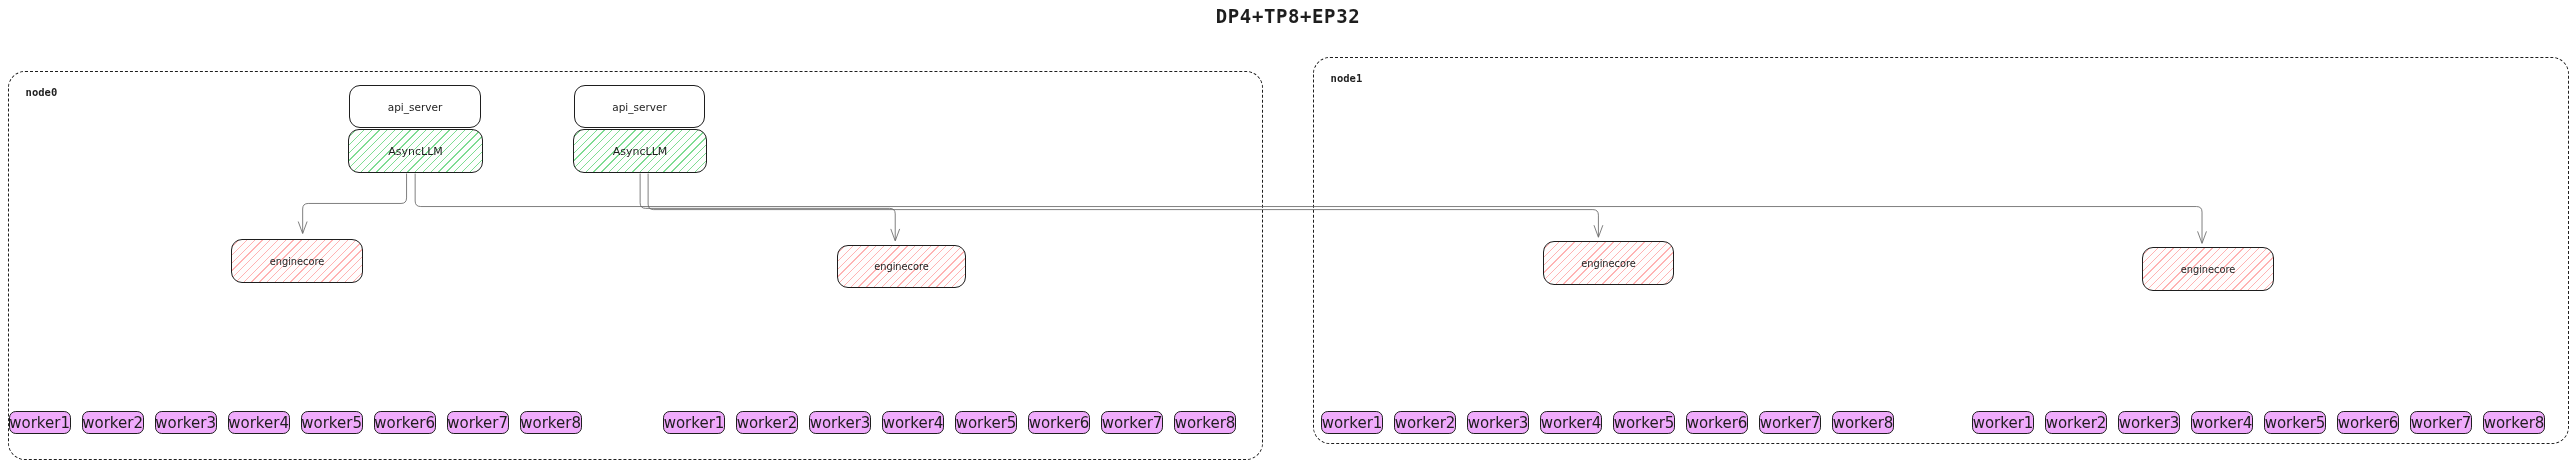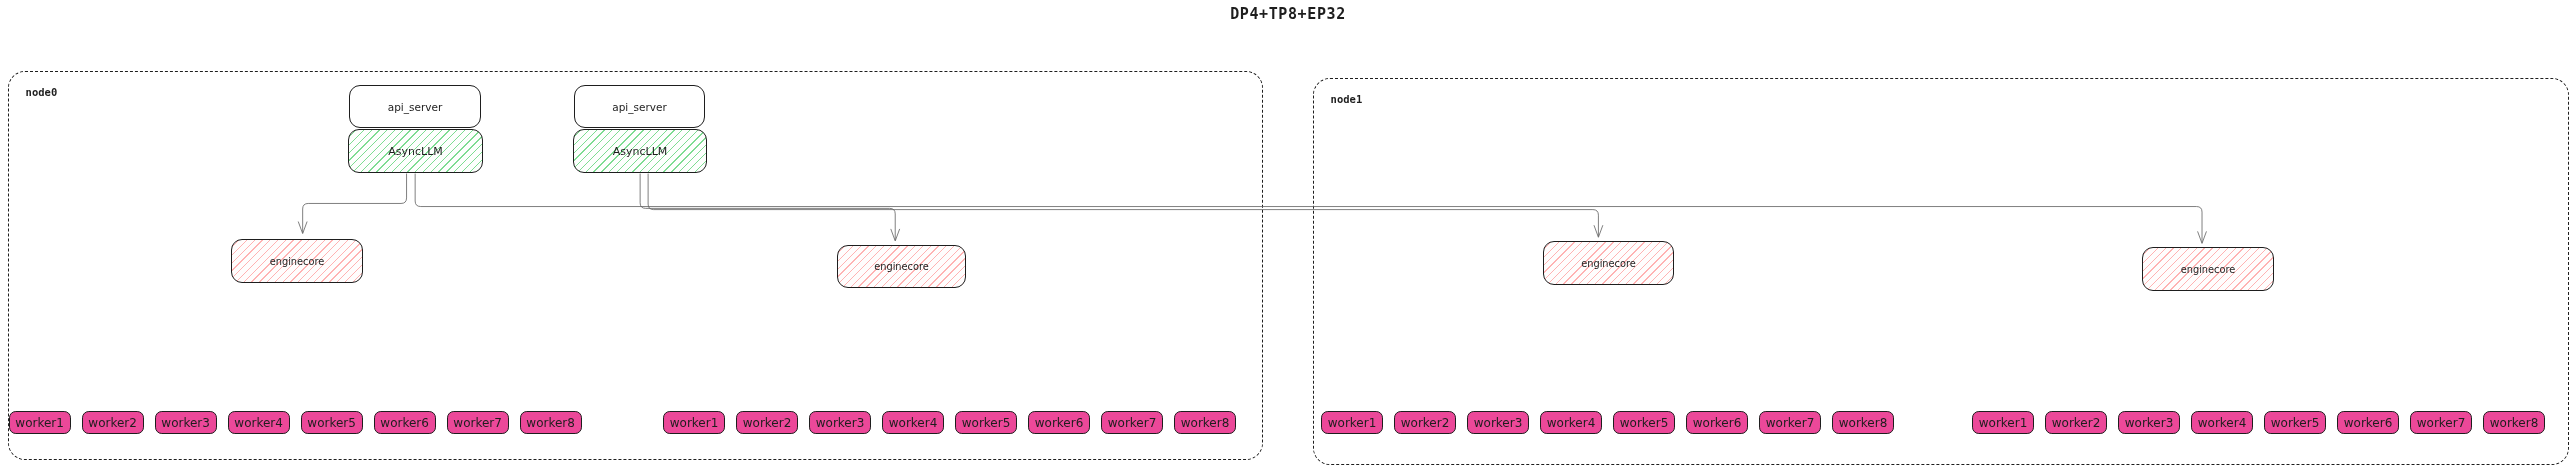--- a/index.html
+++ b/index.html
@@ -8,32 +8,32 @@
     width:2576px; height:469px;
     background:#ffffff;
     font-family:"DejaVu Sans", sans-serif;
     color:#1e1e1e;
     overflow:hidden;
   }
   .title {
     position:absolute; top:4.9px; left:0; width:100%;
     text-align:center;
     font-family:"DejaVu Sans Mono", monospace;
-    font-size:15px; font-weight:600; letter-spacing:0.6px;
+    font-size:19px; font-weight:600; letter-spacing:0.6px;
     color:var(--stroke,#1e1e1e);
   }
   .node-rect {
     position:absolute;
     border:1.4px dashed var(--stroke,#1e1e1e);
     border-radius:17px;
     box-sizing:border-box;
     background:transparent;
   }
   #node0 { left:8px; top:71px; width:1255px; height:389px; }
-  #node1 { left:1313px; top:78px; width:1256px; height:387px; }
+  #node1 { left:1313px; top:57px; width:1256px; height:387px; }
   .node-label {
     position:absolute; left:16.6px; top:14px;
     font-family:"DejaVu Sans Mono", monospace;
     font-size:10.5px; font-weight:600;text-align:right;
   }
   .box {
     position:absolute;
     border:1.5px solid var(--stroke,#1e1e1e);
     border-radius:11px;
     background:#ffffff;
@@ -67,23 +67,23 @@
     display:flex; gap:11px;
   }
   #wg1 { left:8.6px; }
   #wg2 { left:663px; }
   #wg3 { left:1321px; }
   #wg4 { left:1972px; }
   .worker-box {
     width:62px; height:23px;
     border:1.2px solid var(--stroke,#1e1e1e);
     border-radius:6.8px;
-    background:#ec4899;
+    background:#f0abfc;
     display:flex; align-items:center; justify-content:center;
-    font-size:12px;
+    font-size:15px;
     box-sizing:border-box;
   }
   #connectors {
     position:absolute; left:0; top:0;
     pointer-events:none;
   }
   #connectors path {
     fill:none;
     stroke:var(--connector,#5f5f5f);
     stroke-width:1.3px;

